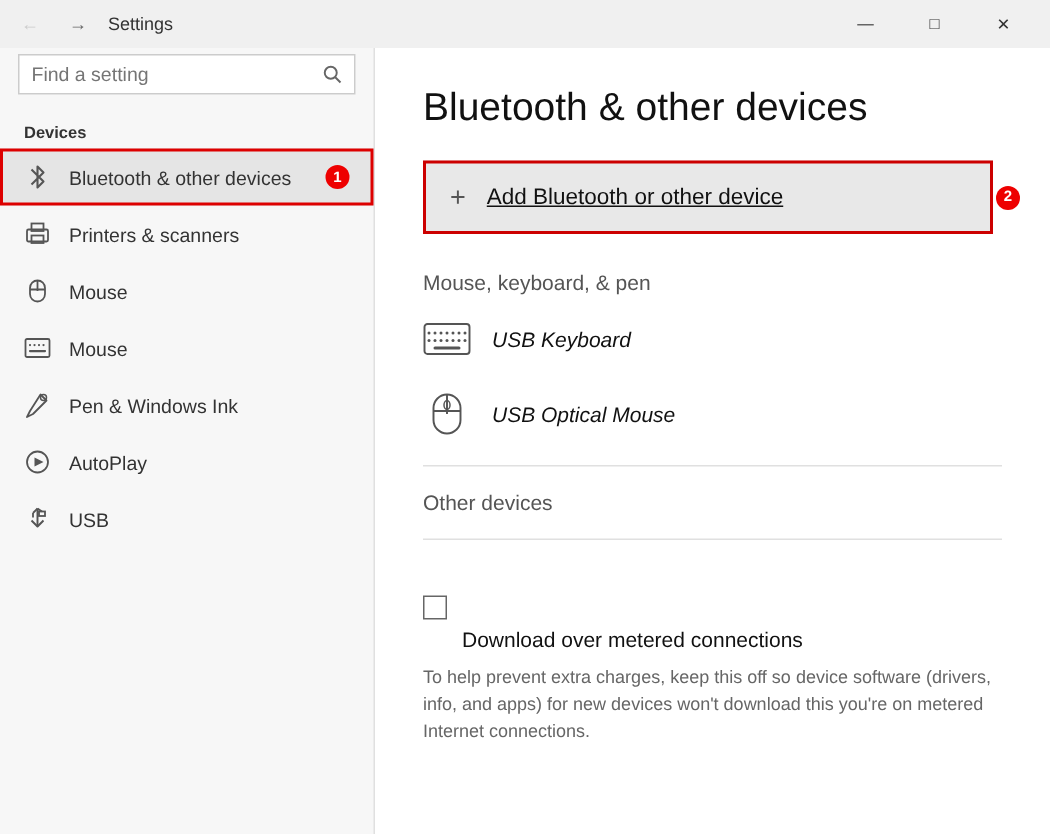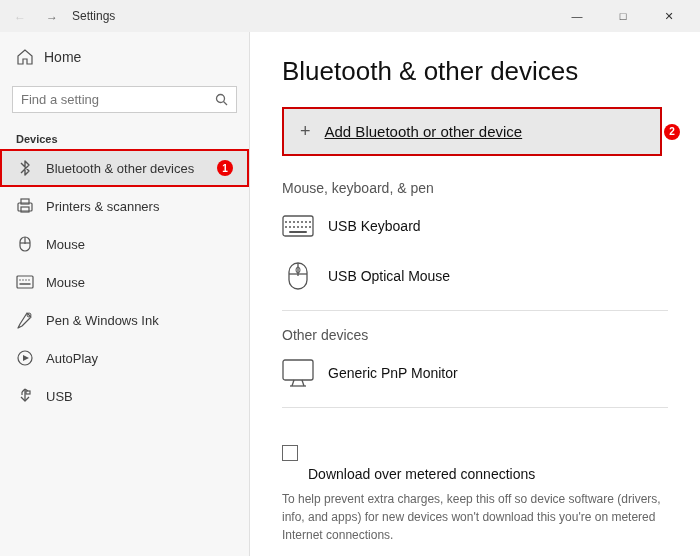--- a/index.html
+++ b/index.html
@@ -227,20 +227,21 @@
       font-weight: 400;
       color: #555;
       margin-bottom: 14px;
     }
 
     .device-item {
       display: flex;
       align-items: center;
       gap: 14px;
       margin-bottom: 18px;
+      font-style: italic;
     }
     .device-icon {
       width: 32px;
       height: 32px;
       display: flex;
       align-items: center;
       justify-content: center;
       flex-shrink: 0;
     }
     .device-name {
@@ -301,28 +302,20 @@
     <button class="title-bar-btn">—</button>
     <button class="title-bar-btn">□</button>
     <button class="title-bar-btn close">✕</button>
   </div>
 </div>
 
 <div class="app-body">
 
   <div class="sidebar">
 
-    <div class="sidebar-home">
-      <span class="home-icon">
-        <svg width="18" height="18" viewBox="0 0 18 18" fill="none">
-          <path d="M9 2L2 8v8h5v-5h4v5h5V8L9 2z" stroke="#555" stroke-width="1.2" fill="none"></path>
-        </svg>
-      </span>
-      <span class="sidebar-home-label">Home</span>
-    </div>
 
     <div class="search-box">
       <input type="text" placeholder="Find a setting" style="">
       <span class="search-icon-svg">
         <svg width="13" height="13" viewBox="0 0 13 13">
           <circle cx="5.5" cy="5.5" r="4" stroke="#666" stroke-width="1.3" fill="none"></circle>
           <line x1="8.5" y1="8.5" x2="12" y2="12" stroke="#666" stroke-width="1.3"></line>
         </svg>
       </span>
     </div>
@@ -456,31 +449,20 @@
           <ellipse cx="11" cy="10" rx="2" ry="3" stroke="#555" stroke-width="1" fill="none"></ellipse>
         </svg>
       </div>
       <span class="device-name">USB Optical Mouse</span>
     </div>
 
     <hr class="divider">
 
     <div class="section-heading">Other devices</div>
 
-    <div class="device-item">
-      <div class="device-icon">
-        <svg width="32" height="28" viewBox="0 0 32 28">
-          <rect x="1" y="1" width="30" height="20" rx="2" stroke="#555" stroke-width="1.3" fill="none"></rect>
-          <line x1="12" y1="21" x2="10" y2="27" stroke="#555" stroke-width="1.3"></line>
-          <line x1="20" y1="21" x2="22" y2="27" stroke="#555" stroke-width="1.3"></line>
-          <line x1="8" y1="27" x2="24" y2="27" stroke="#555" stroke-width="1.3"></line>
-        </svg>
-      </div>
-      <span class="device-name">Generic PnP Monitor</span>
-    </div>
 
     <hr class="divider">
 
     <div class="checkbox-row">
       <div class="checkbox-box"></div>
       <span class="checkbox-label">Download over metered connections</span>
     </div>
     <p class="helper-text">To help prevent extra charges, keep this off so device software (drivers, info, and apps) for new devices won't download this you're on metered Internet connections.</p>
 
   </div>

